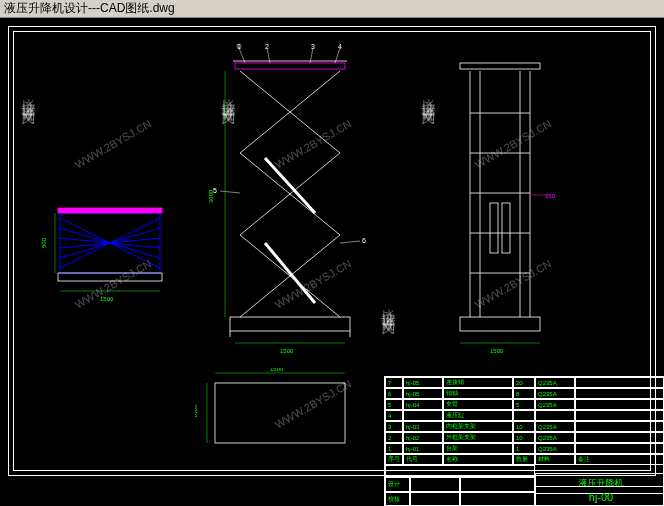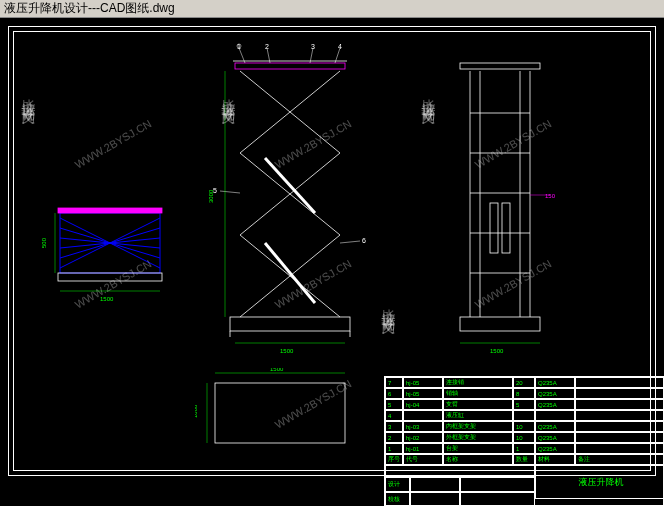--- a/index.html
+++ b/index.html
@@ -171,27 +171,28 @@
     <div class="tb-cell" style="top:66px;left:190px;width:90px;height:11px"></div>
 
     <div class="tb-cell" style="top:77px;left:0;width:18px;height:11px">序号</div>
     <div class="tb-cell" style="top:77px;left:18px;width:40px;height:11px">代号</div>
     <div class="tb-cell" style="top:77px;left:58px;width:70px;height:11px">名称</div>
     <div class="tb-cell" style="top:77px;left:128px;width:22px;height:11px">数量</div>
     <div class="tb-cell" style="top:77px;left:150px;width:40px;height:11px">材料</div>
     <div class="tb-cell" style="top:77px;left:190px;width:90px;height:11px">备注</div>
 
     <div class="tb-cell" style="top:88px;left:0;width:150px;height:12px"></div>
-    <div class="tb-cell" style="top:88px;left:150px;width:130px;height:34px;justify-content:center;font-size:9px">液压升降机</div>
+    <div class="tb-cell" style="top:96px;left:150px;width:130px;height:21px;justify-content:center;font-size:9px">液压升降机</div>
     <div class="tb-cell" style="top:100px;left:0;width:25px;height:15px">设计</div>
     <div class="tb-cell" style="top:100px;left:25px;width:50px;height:15px"></div>
     <div class="tb-cell" style="top:100px;left:75px;width:75px;height:15px"></div>
     <div class="tb-cell" style="top:115px;left:0;width:25px;height:15px">校核</div>
     <div class="tb-cell" style="top:115px;left:25px;width:50px;height:15px"></div>
     <div class="tb-cell" style="top:115px;left:75px;width:75px;height:15px"></div>
+    <div class="tb-cell" style="top:109px;left:150px;width:130px;height:21px;justify-content:center;font-size:11px">hj-00</div>
   </div>
 
   <div class="watermark" style="top:120px;left:70px">WWW.2BYSJ.CN</div>
   <div class="watermark" style="top:260px;left:70px">WWW.2BYSJ.CN</div>
   <div class="watermark" style="top:120px;left:270px">WWW.2BYSJ.CN</div>
   <div class="watermark" style="top:260px;left:270px">WWW.2BYSJ.CN</div>
   <div class="watermark" style="top:120px;left:470px">WWW.2BYSJ.CN</div>
   <div class="watermark" style="top:260px;left:470px">WWW.2BYSJ.CN</div>
   <div class="watermark" style="top:380px;left:270px">WWW.2BYSJ.CN</div>
 

